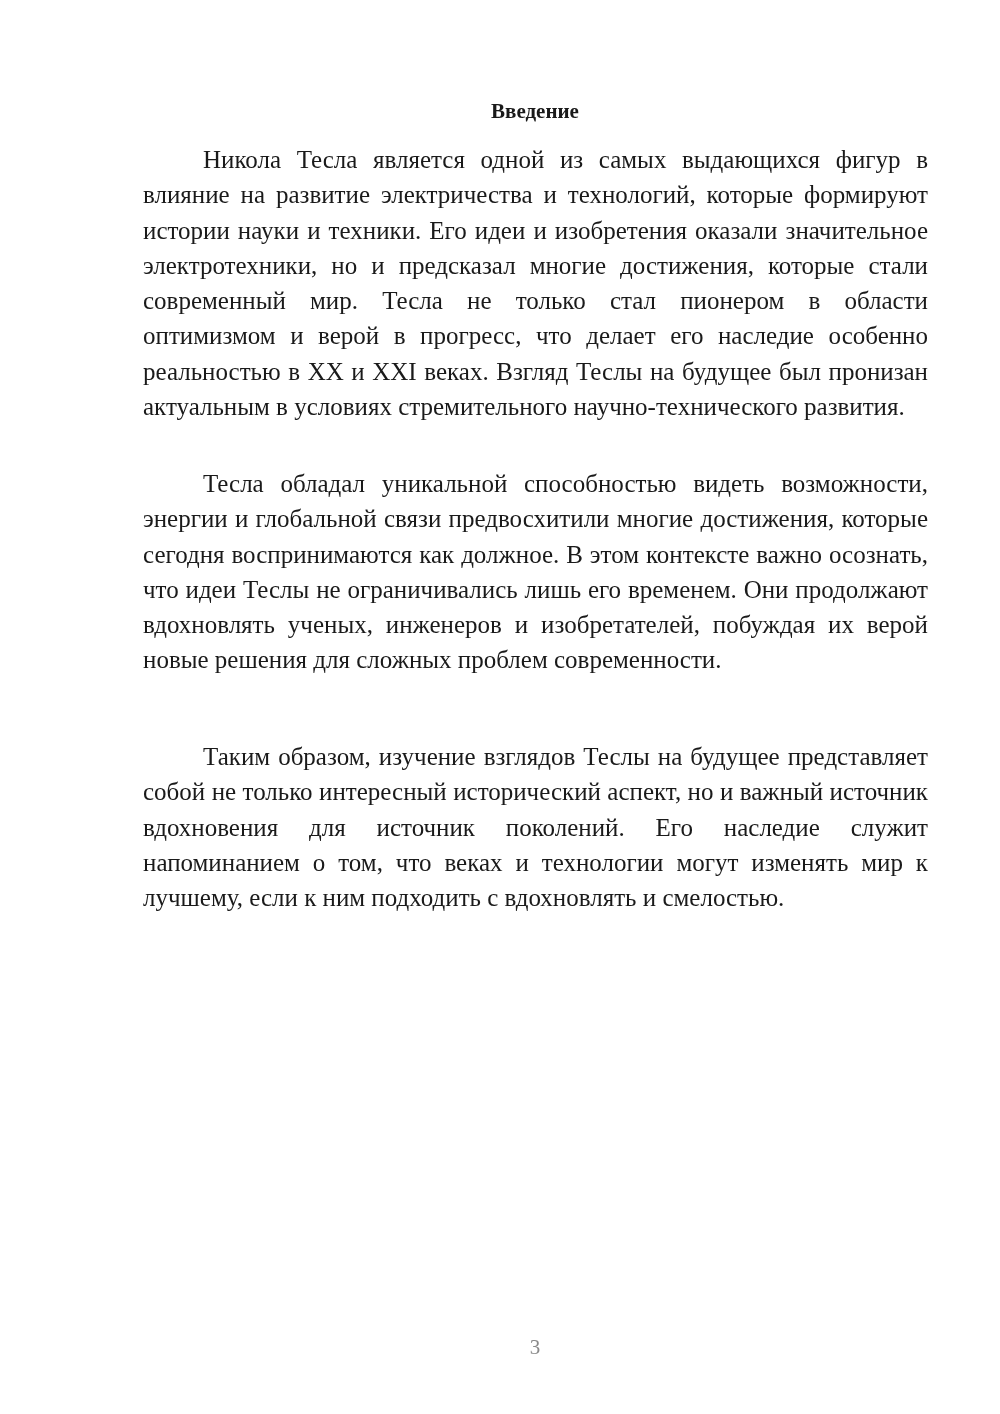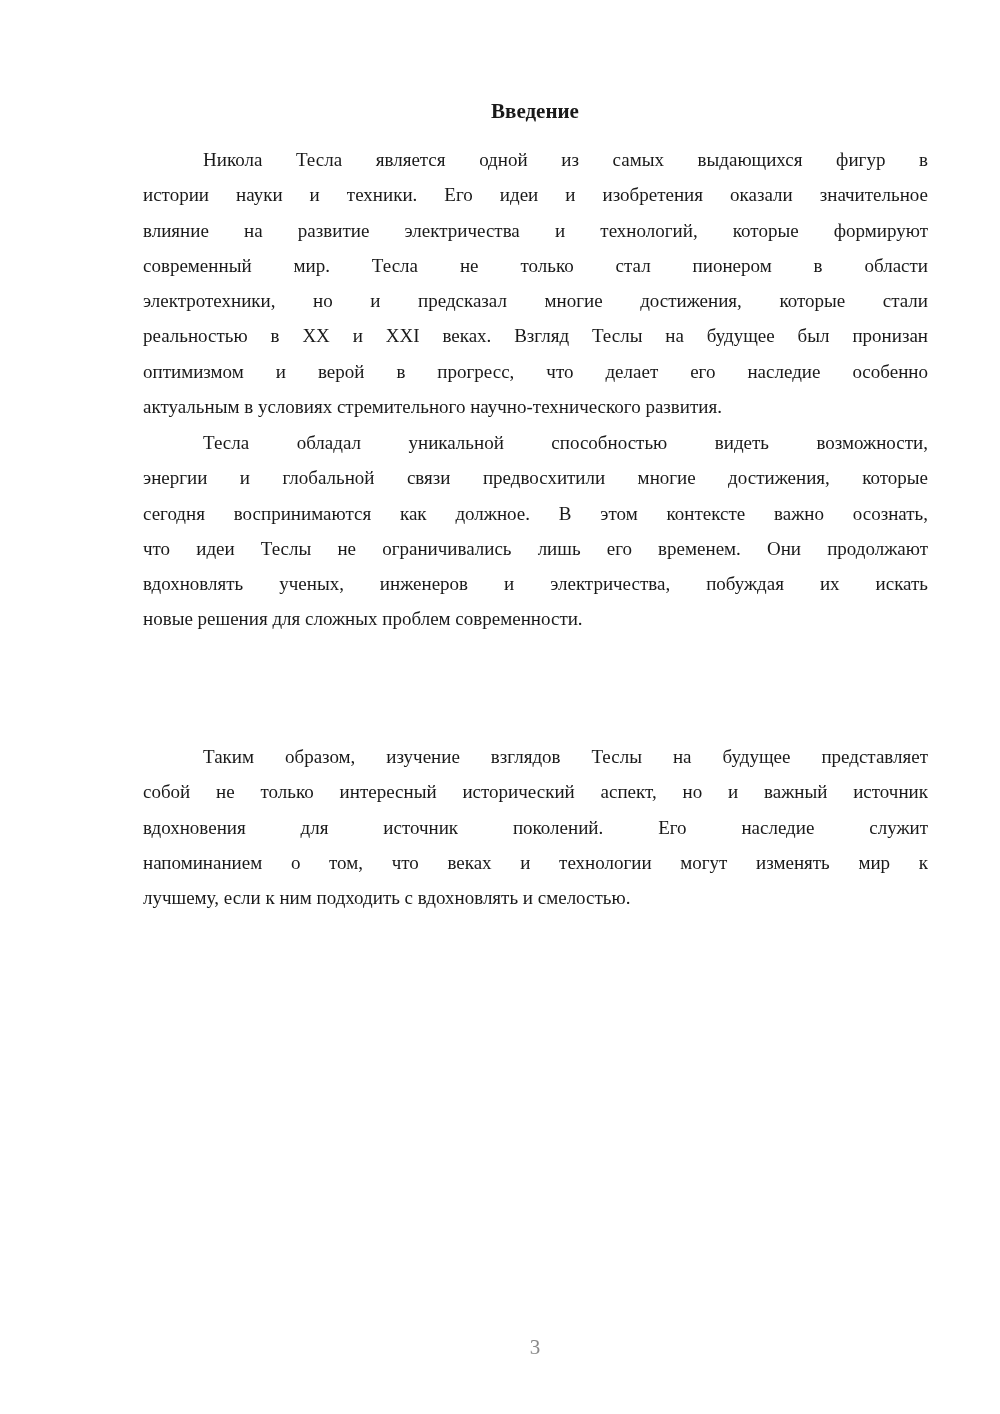--- a/index.html
+++ b/index.html
@@ -35,34 +35,34 @@
       color: #1a1a1a;
     }
     .para {
       position: absolute;
       left: 143px;
       width: 785px;
     }
     .line {
       display: block;
       height: 35.3px;
-      font-size: 19px;
+      font-size: 25px;
       line-height: 35.3px;
       white-space: nowrap;
       text-align: justify;
       text-align-last: justify;
     }
     .line.first {
       padding-left: 60px;
     }
     .line.last {
       text-align-last: left;
     }
     .p1 { top: 142px; }
-    .p2 { top: 425px; }
+    .p2 { top: 466px; }
     .p3 { top: 712px; margin-top: 27px; }
     .page-number {
       position: absolute;
       left: 0;
       width: 1070px;
       top: 1334px;
       text-align: center;
       font-size: 21px;
       line-height: 26px;
       color: #8a8a8a;
@@ -70,35 +70,35 @@
   </style>
 </head>
 <body>
 
 <div class="page">
 
   <div class="heading">Введение</div>
 
   <div class="para p1">
     <span class="line first">Никола Тесла является одной из самых выдающихся фигур в</span>
+    <span class="line">влияние на развитие электричества и технологий, которые формируют</span>
     <span class="line">истории науки и техники. Его идеи и изобретения оказали значительное</span>
-    <span class="line">влияние на развитие электричества и технологий, которые формируют</span>
+    <span class="line">электротехники, но и предсказал многие достижения, которые стали</span>
     <span class="line">современный мир. Тесла не только стал пионером в области</span>
-    <span class="line">электротехники, но и предсказал многие достижения, которые стали</span>
+    <span class="line">оптимизмом и верой в прогресс, что делает его наследие особенно</span>
     <span class="line">реальностью в XX и XXI веках. Взгляд Теслы на будущее был пронизан</span>
-    <span class="line">оптимизмом и верой в прогресс, что делает его наследие особенно</span>
     <span class="line last">актуальным в условиях стремительного научно-технического развития.</span>
   </div>
 
   <div class="para p2">
     <span class="line first">Тесла обладал уникальной способностью видеть возможности,</span>
     <span class="line">энергии и глобальной связи предвосхитили многие достижения, которые</span>
     <span class="line">сегодня воспринимаются как должное. В этом контексте важно осознать,</span>
     <span class="line">что идеи Теслы не ограничивались лишь его временем. Они продолжают</span>
-    <span class="line">вдохновлять ученых, инженеров и электричества, побуждая их искать</span>
+    <span class="line">вдохновлять ученых, инженеров и изобретателей, побуждая их верой</span>
     <span class="line last">новые решения для сложных проблем современности.</span>
   </div>
 
   <div class="para p3">
     <span class="line first">Таким образом, изучение взглядов Теслы на будущее представляет</span>
     <span class="line">собой не только интересный исторический аспект, но и важный источник</span>
     <span class="line">вдохновения для источник поколений. Его наследие служит</span>
     <span class="line">напоминанием о том, что веках и технологии могут изменять мир к</span>
     <span class="line last">лучшему, если к ним подходить с вдохновлять и смелостью.</span>
   </div>

